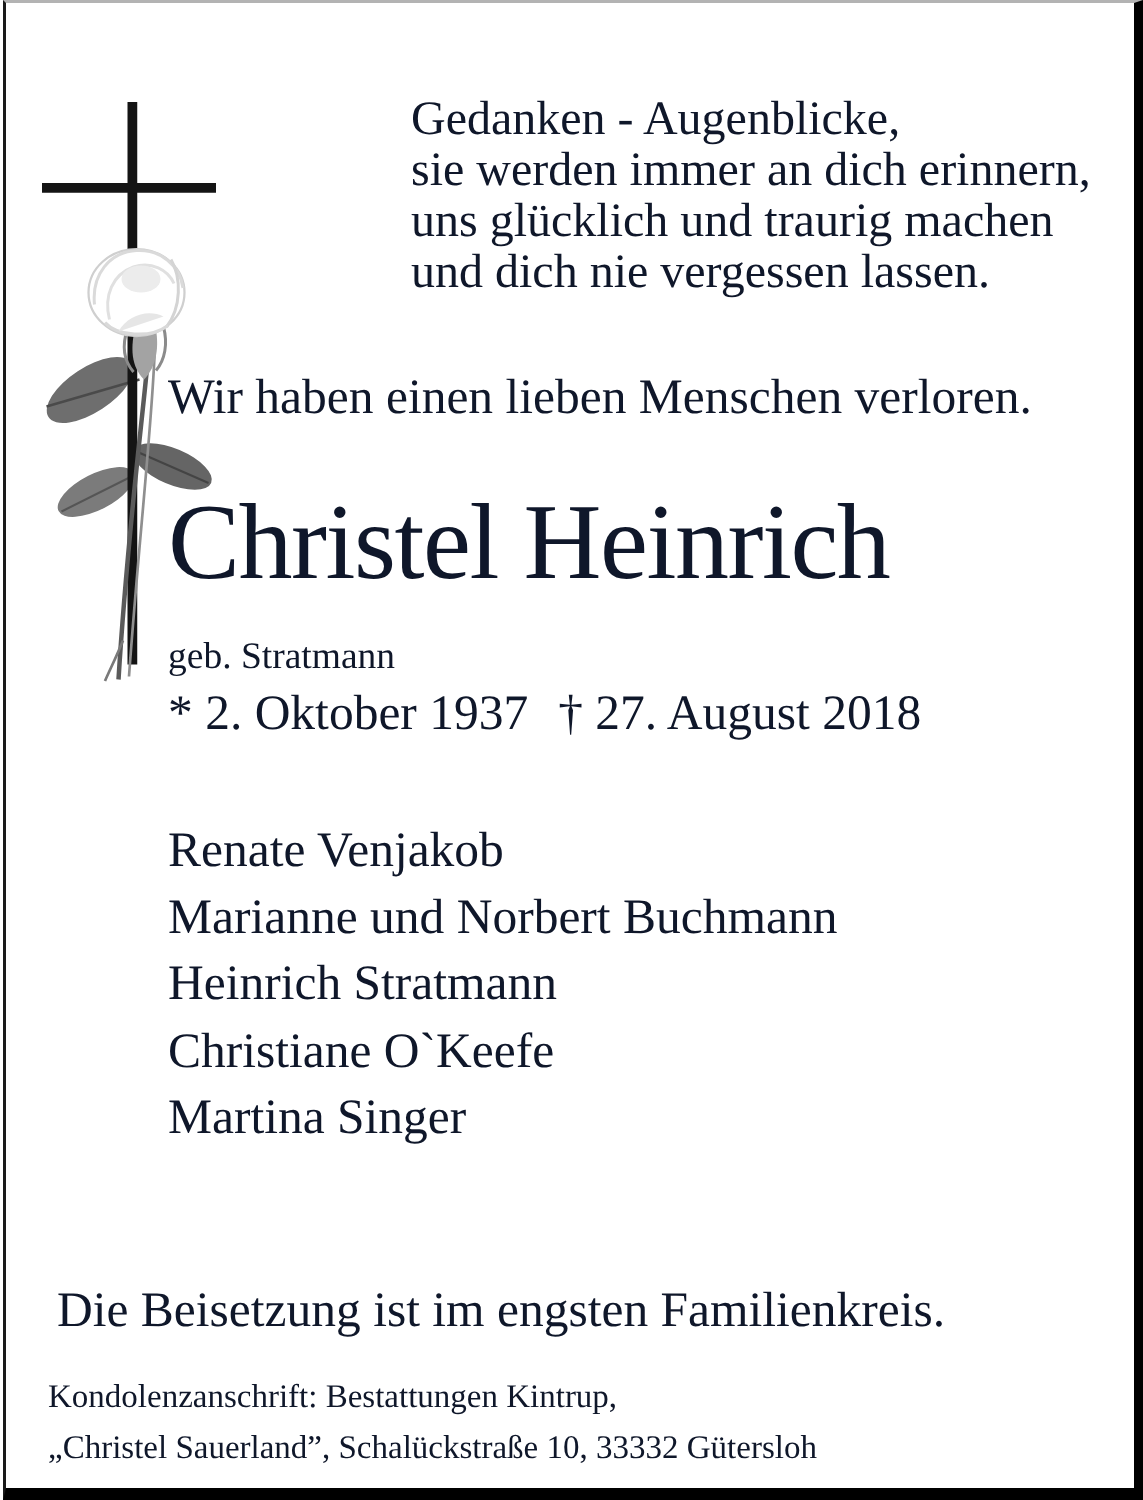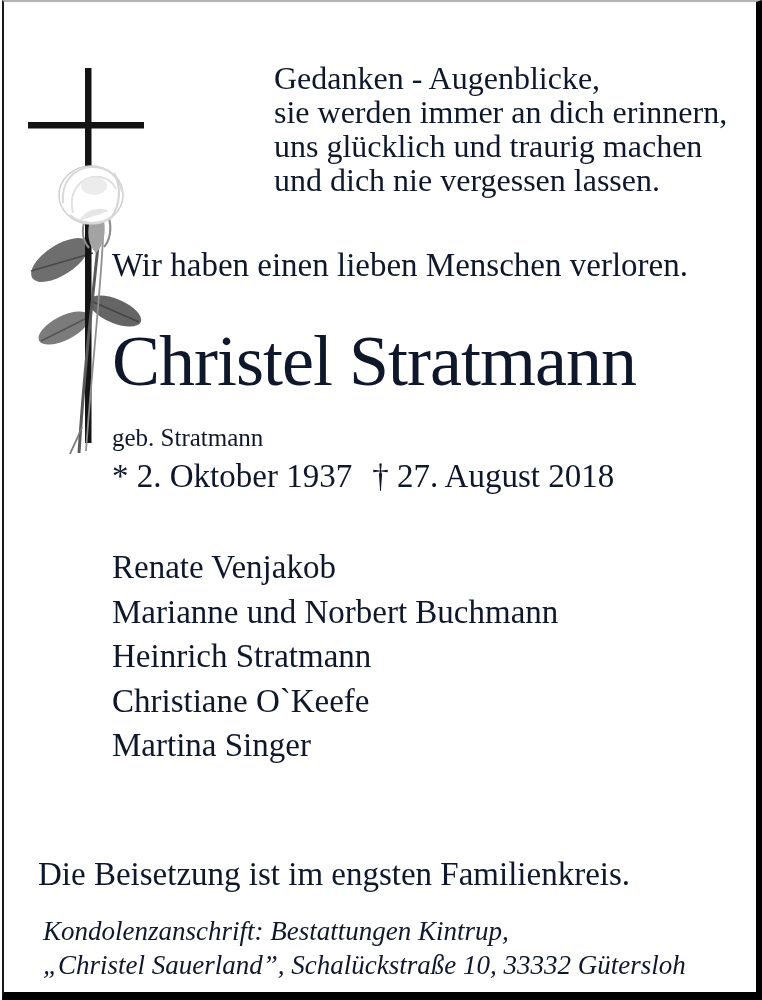--- a/index.html
+++ b/index.html
@@ -54,26 +54,25 @@
   .mourners { top: 545px; font-size: 33px; line-height: 44.5px; }
   .funeral {
     position: absolute;
     left: 38px;
     top: 856px;
     font-size: 33px;
     white-space: nowrap;
   }
   .condolence {
     position: absolute;
-    left: 43px;
+    left: 32px;
     top: 914px;
-    font-size: 27px;
+    font-size: 22px;
     line-height: 34px;
     white-space: nowrap;
-    font-style: italic;
   }
 </style>
 </head>
 <body>
 
 <div class="page">
 
   <svg class="figure" viewBox="0 0 170 400" aria-hidden="true">
 
     <g>
@@ -115,21 +114,21 @@
 
   <div class="poem">
     <div>Gedanken - Augenblicke,</div>
     <div>sie werden immer an dich erinnern,</div>
     <div>uns glücklich und traurig machen</div>
     <div>und dich nie vergessen lassen.</div>
   </div>
 
   <div class="center-col intro">Wir haben einen lieben Menschen verloren.</div>
 
-  <div class="center-col name">Christel Stratmann</div>
+  <div class="center-col name">Christel Heinrich</div>
 
   <div class="center-col maiden">geb. Stratmann</div>
 
   <div class="center-col dates">
     <span>* 2. Oktober 1937</span><span class="sep"></span><span>† 27. August 2018</span>
   </div>
 
   <div class="center-col mourners">
     <div>Renate Venjakob</div>
     <div>Marianne und Norbert Buchmann</div>

